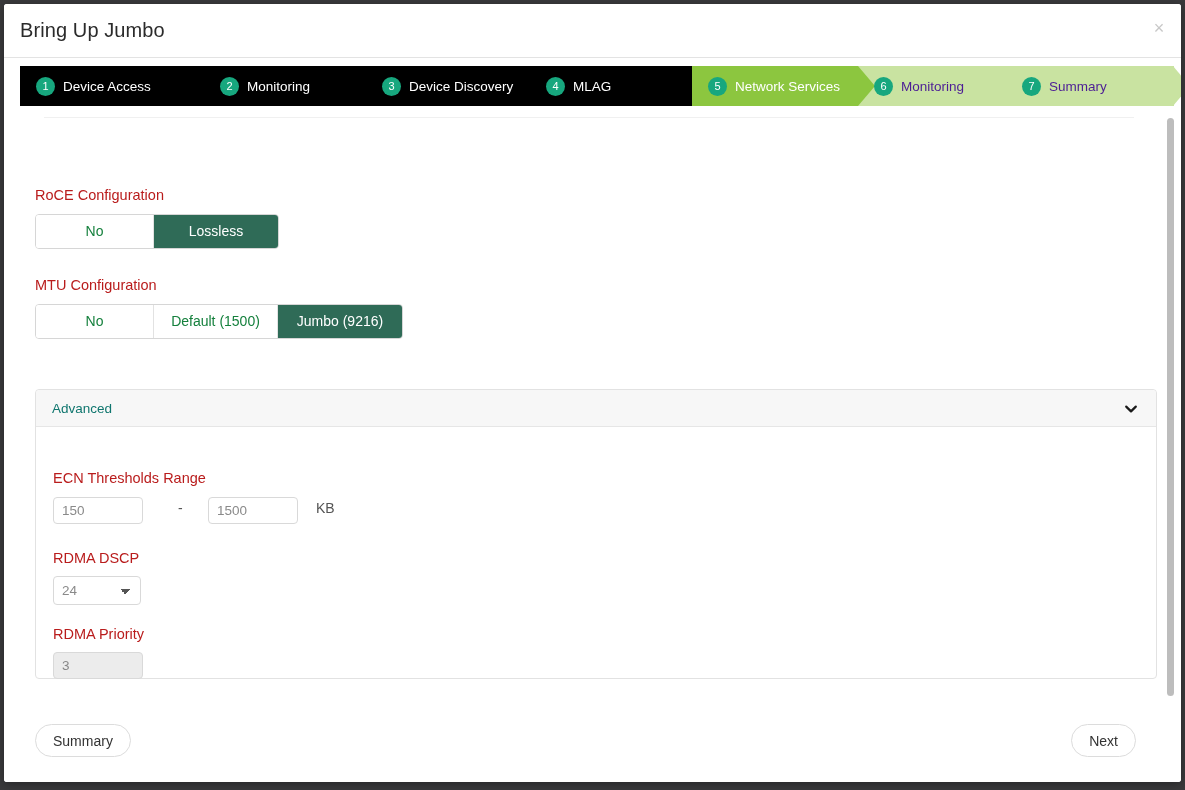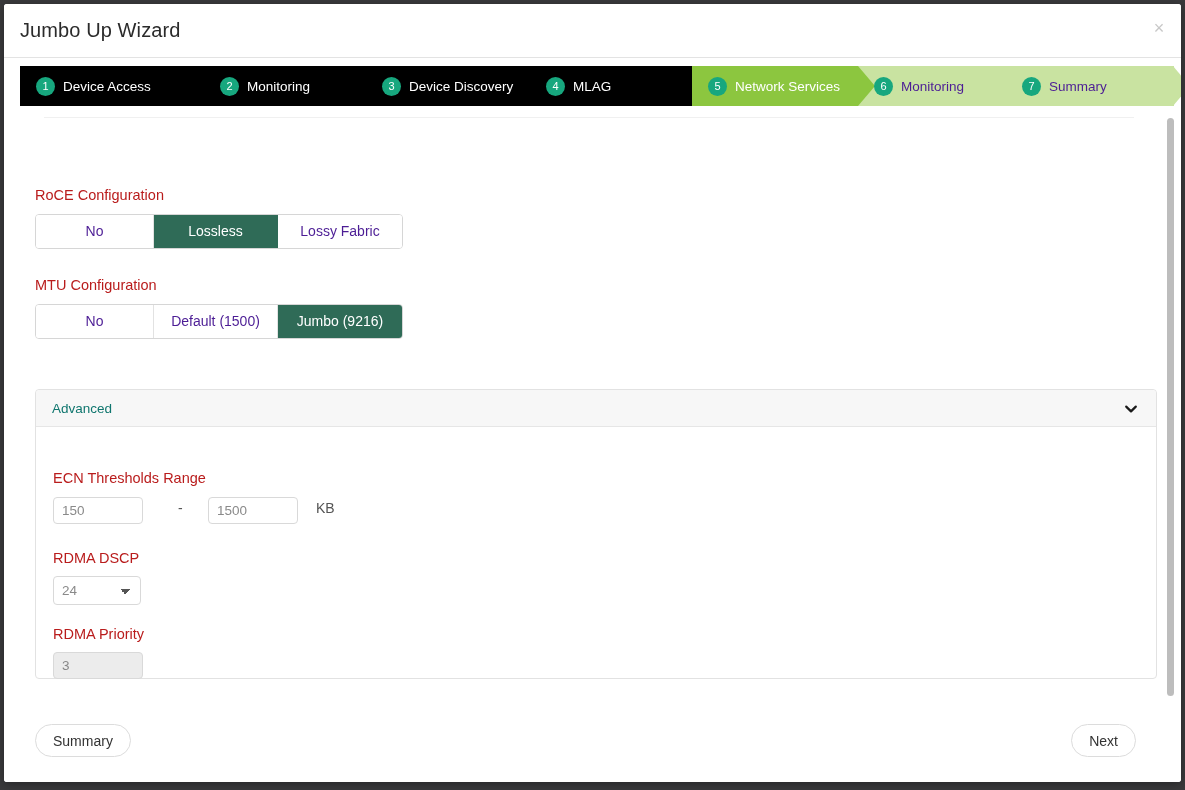--- a/index.html
+++ b/index.html
@@ -166,21 +166,21 @@
   
   .toggle-group {
     display: inline-flex;
     border: 1px solid #d6d6d6;
     border-radius: 4px;
     overflow: hidden;
     background: #fff;
   }
   .toggle-btn {
     font-size: 14px;
-    color: #4c1d95;
+    color: #15803d;
     background: #fff;
     padding: 0 16px;
     height: 33px;
     line-height: 33px;
     border-right: 1px solid #e2e2e2;
     cursor: pointer;
     text-align: center;
     user-select: none;
   }
   .toggle-btn:last-child { border-right: none; }
@@ -285,21 +285,21 @@
     background: #bdbdbd;
     border-radius: 4px;
   }
 </style>
 </head>
 <body>
 
 <div class="dialog">
 
   <div class="titlebar">
-    <div class="dialog-title">Jumbo Up Wizard</div>
+    <div class="dialog-title">Bring Up Jumbo</div>
     <div class="close-btn">×</div>
   </div>
 
   <div class="stepper-wrap">
     <div class="stepper">
       <div class="seg-done"></div>
       <div class="seg-active"></div>
 
       <div class="step done" style="left:2px">
         <span class="num">1</span>
@@ -333,21 +333,20 @@
   </div>
 
   <div class="body-scroll">
     <div class="cut-line"></div>
     <div class="content">
 
       <div style="position:absolute;left:31px;top:72px" class="field-label">RoCE Configuration</div>
       <div class="toggle-group" style="position:absolute;left:31px;top:99px">
         <div class="toggle-btn" style="width:118px">No</div>
         <div class="toggle-btn sel" style="width:124px">Lossless Fabric</div>
-        <div class="toggle-btn" style="width:124px">Lossy Fabric</div>
       </div>
 
       <div style="position:absolute;left:31px;top:162px" class="field-label">MTU Configuration</div>
       <div class="toggle-group" style="position:absolute;left:31px;top:189px">
         <div class="toggle-btn" style="width:118px">No</div>
         <div class="toggle-btn" style="width:124px">Default (1500)</div>
         <div class="toggle-btn sel" style="width:124px">Jumbo (9216)</div>
       </div>
 
       <div class="panel" style="top:274px">

